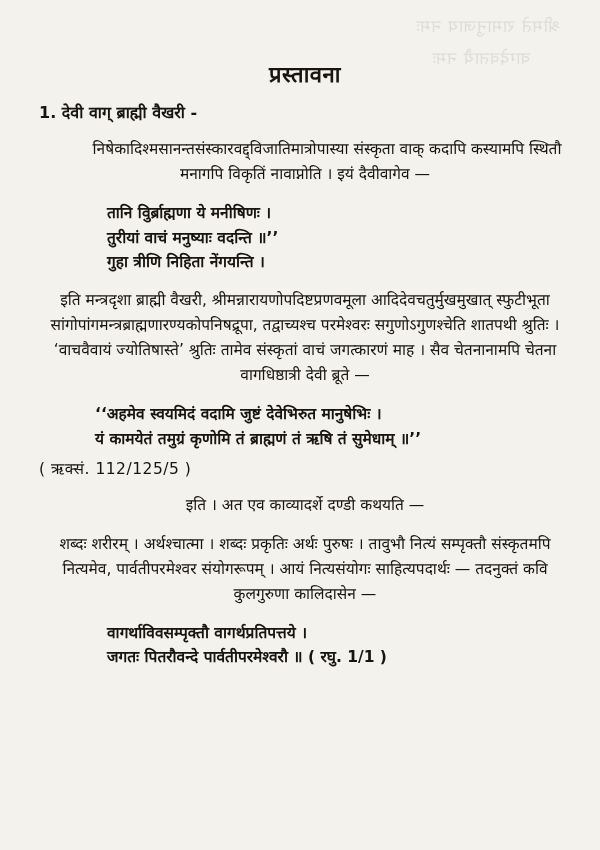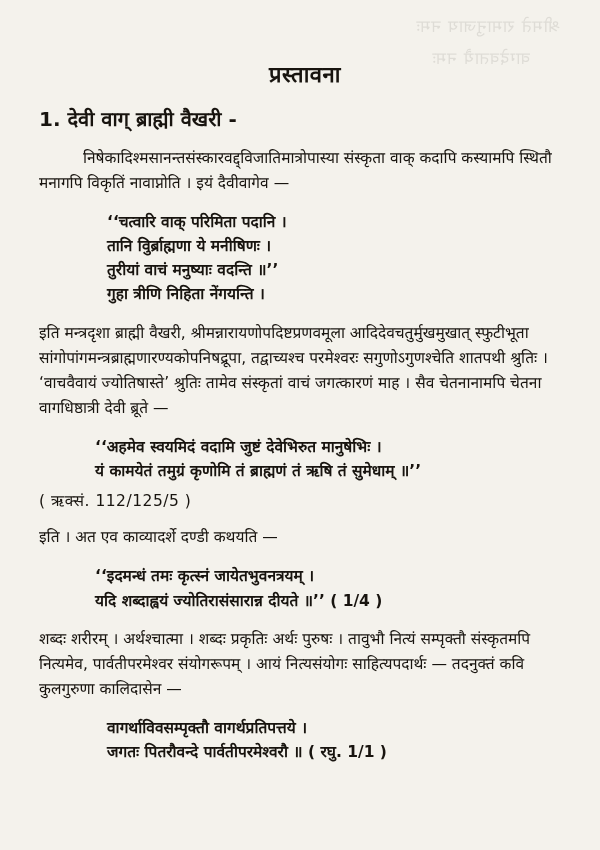--- a/index.html
+++ b/index.html
@@ -42,29 +42,29 @@
   }
   .doc-title {
     text-align: center;
     font-size: 22px;
     font-weight: bold;
     margin-top: 58px;
     margin-bottom: 0;
     letter-spacing: 0.5px;
   }
   .section-heading {
-    font-size: 20px;
+    font-size: 16px;
     font-weight: bold;
     margin-bottom: 0;
   }
   p.para {
     font-size: 15.5px;
     line-height: 1.62;
     margin: 14px 0 0 0;
-    text-align: left;
+    text-align: center;
   }
   p.para.indent {
     text-indent: 44px;
   }
   .verse-block {
     margin: 14px 0 0 0;
   }
   .verse-line {
     font-size: 15.5px;
     font-weight: bold;
@@ -92,41 +92,36 @@
 
 <div class="page">
 
   <h1 class="doc-title">प्रस्तावना</h1>
 
   <h2 class="section-heading">1. देवी वाग् ब्राह्मी वैखरी -</h2>
 
   <p class="para indent">निषेकादिश्मसानन्तसंस्कारवद्द्विजातिमात्रोपास्या संस्कृता वाक् कदापि कस्यामपि स्थितौ मनागपि विकृतिं नावाप्नोति । इयं दैवीवागेव —</p>
 
   <div class="verse-block">
-    <div class="verse-line">‘‘चत्वारि वाक् परिमिता पदानि ।</div>
     <div class="verse-line">तानि विुर्ब्राह्मणा ये मनीषिणः ।</div>
     <div class="verse-line">तुरीयां वाचं मनुष्याः वदन्ति ॥’’</div>
     <div class="verse-line">गुहा त्रीणि निहिता नेंगयन्ति ।</div>
   </div>
 
   <p class="para">इति मन्त्रदृशा ब्राह्मी वैखरी, श्रीमन्नारायणोपदिष्टप्रणवमूला आदिदेवचतुर्मुखमुखात् स्फुटीभूता सांगोपांगमन्त्रब्राह्मणारण्यकोपनिषद्रूपा, तद्वाच्यश्च परमेश्वरः सगुणोऽगुणश्चेति शातपथी श्रुतिः । ‘वाचवैवायं ज्योतिषास्ते’ श्रुतिः तामेव संस्कृतां वाचं जगत्कारणं माह । सैव चेतनानामपि चेतना वागधिष्ठात्री देवी ब्रूते —</p>
 
   <div class="verse-block">
     <div class="verse-line tight">‘‘अहमेव स्वयमिदं वदामि जुष्टं देवेभिरुत मानुषेभिः ।</div>
     <div class="verse-line tight">यं कामयेतं तमुग्रं कृणोमि तं ब्राह्मणं तं ऋषि तं सुमेधाम् ॥’’</div>
   </div>
 
   <div class="ref-line">( ऋक्सं.  112/125/5 )</div>
 
   <p class="para">इति । अत एव काव्यादर्शे दण्डी कथयति —</p>
 
-  <div class="verse-block">
-    <div class="verse-line tight">‘‘इदमन्धं तमः कृत्स्नं जायेतभुवनत्रयम् ।</div>
-    <div class="verse-line tight">यदि शब्दाह्वयं ज्योतिरासंसारान्न दीयते ॥’’ ( 1/4 )</div>
-  </div>
 
   <p class="para">शब्दः शरीरम् । अर्थश्चात्मा । शब्दः प्रकृतिः अर्थः पुरुषः । तावुभौ नित्यं सम्पृक्तौ संस्कृतमपि नित्यमेव, पार्वतीपरमेश्वर संयोगरूपम् । आयं नित्यसंयोगः साहित्यपदार्थः — तदनुक्तं कवि कुलगुरुणा कालिदासेन —</p>
 
   <div class="verse-block">
     <div class="verse-line">वागर्थाविवसम्पृक्तौ वागर्थप्रतिपत्तये ।</div>
     <div class="verse-line">जगतः पितरौवन्दे पार्वतीपरमेश्वरौ ॥ ( रघु. 1/1 )</div>
   </div>
 
 </div>
 

